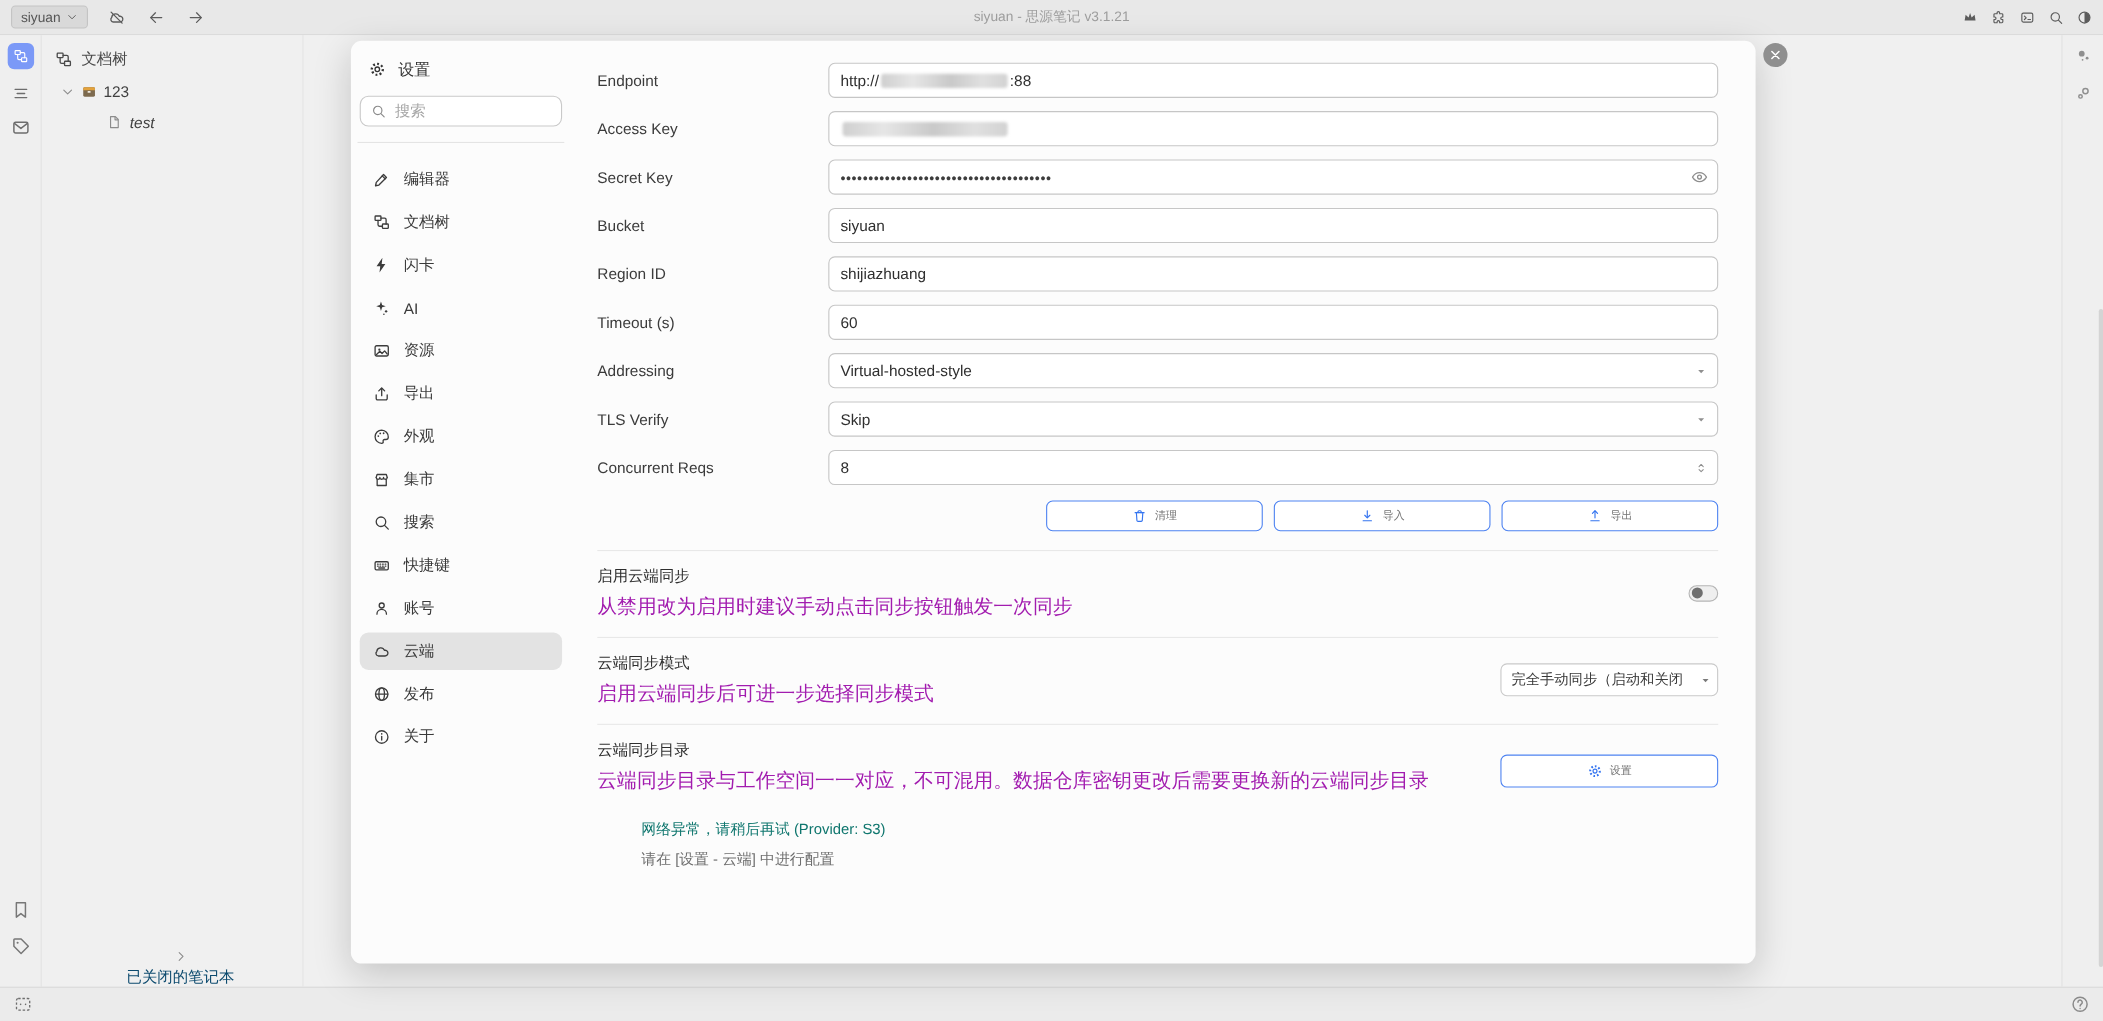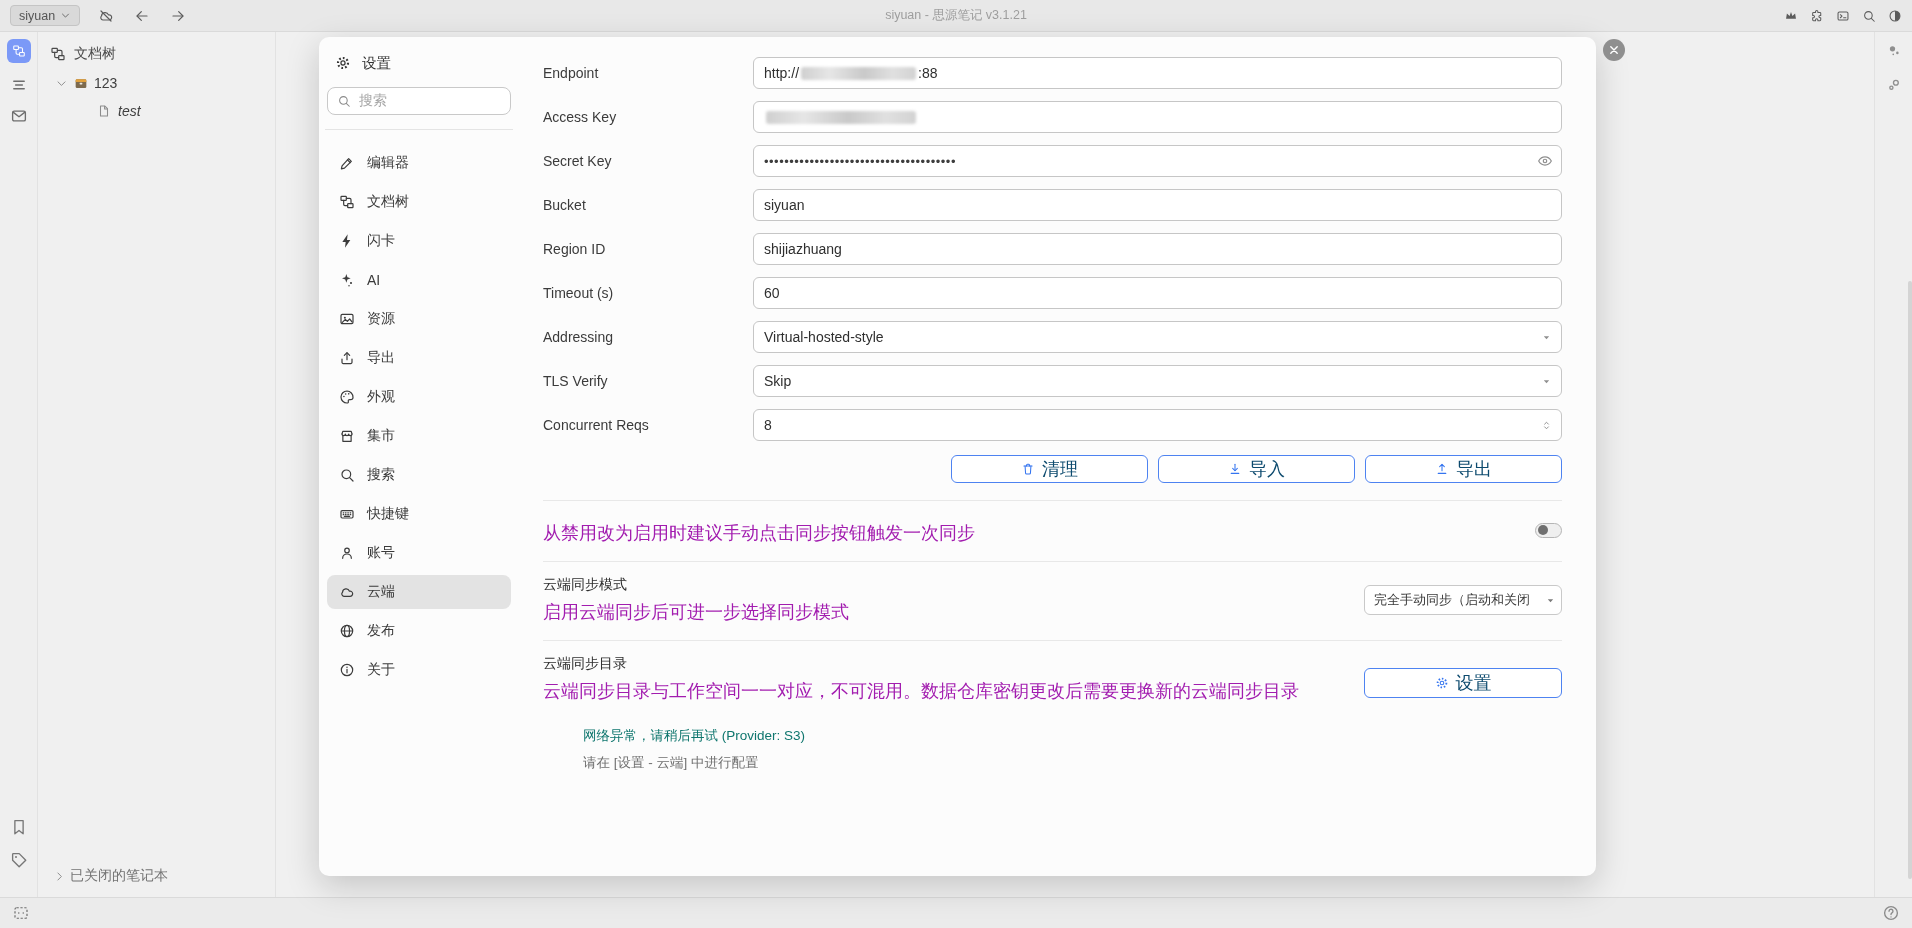--- a/index.html
+++ b/index.html
@@ -31,21 +31,21 @@
   
   .filetree{position:absolute;left:38px;top:32px;bottom:31px;width:238px;background:#f0f0f0;
     border-right:1px solid #e2e2e2;font-size:14px;color:#444;}
   .ft-header{display:flex;align-items:center;gap:8px;height:30px;padding:0 12px;margin-top:7px;
     font-weight:500;color:#4a4a4a;}
   .ft-row{display:flex;align-items:center;gap:5px;height:28px;}
   .ft-row.nb{padding-left:17px;}
   .ft-row.doc{padding-left:59px;gap:7px;font-style:italic;}
   .ft-label{color:#404040;}
   .ft-closed{position:absolute;left:0;right:0;bottom:8px;display:flex;align-items:center;gap:4px;
-    padding-left:15px;color:#737373;height:26px;}
+    padding-left:15px;color:#0c4a6e;height:26px;flex-direction:column;}
   .muted{color:#8c8c8c;display:flex;align-items:center;}
 
   
   .statusbar{position:absolute;left:0;bottom:0;width:1912px;height:31px;background:#ebebeb;
     border-top:1px solid #dadada;display:flex;align-items:center;padding:0 12px;color:#8a8a8a;}
   .statusbar .right{margin-left:auto;display:flex;align-items:center;}
 
   
   .dialog{position:absolute;left:319px;top:37px;width:1277px;height:839px;background:#fcfcfc;
     border-radius:10px;box-shadow:0 10px 34px rgba(0,0,0,.18);display:flex;}
@@ -73,21 +73,21 @@
     display:flex;align-items:center;padding:0 10px;font-size:14px;color:#2f2f2f;overflow:hidden;}
   .input .tail{position:absolute;right:8px;top:0;bottom:0;display:flex;align-items:center;color:#8f8f8f;}
   .redacted{display:inline-block;height:13px;border-radius:3px;margin:0 2px;
     background:linear-gradient(90deg,#cfcfcf,#e6e6e6 25%,#c9c9c9 55%,#e0e0e0 80%,#d2d2d2);filter:blur(1.6px);}
   .red-ep{width:115px;}
   .red-ak{width:150px;}
   .dots{letter-spacing:.5px;font-size:13px;color:#3d3d3d;}
 
   .btn-row{display:flex;justify-content:flex-end;gap:10px;margin-top:14px;}
   .blue-btn{width:197px;height:28px;border:1px solid #4e83f1;border-radius:6px;background:#fff;
-    color:#0c4a6e;font-size:18px;display:flex;align-items:center;justify-content:center;gap:7px;cursor:pointer;}
+    color:#737373;font-size:10px;display:flex;align-items:center;justify-content:center;gap:7px;cursor:pointer;}
   .blue-btn .i{color:#3575f0;}
 
   .opts{margin-top:17px;}
   .opt-row{border-top:1px solid #e8e8e8;padding:14px 0 16px;display:flex;align-items:center;}
   .opt-row.start{align-items:flex-start;}
   .opt-left{flex:1;min-width:0;}
   .opt-title{font-size:14px;color:#2e2e2e;}
   .opt-desc{font-size:18px;color:#a21caf;margin-top:6px;}
   .opt-ctl{flex:none;margin-left:20px;display:flex;align-items:center;}
   .toggle{width:27px;height:15px;border-radius:8px;border:1px solid #b5b5b5;background:#efefef;
@@ -575,20 +575,21 @@
                 <path d="M8 8l4-4 4 4" fill="none" stroke="currentColor" stroke-width="1.8" stroke-linecap="round" stroke-linejoin="round"></path>
                 <path d="M5.5 19.5h13" fill="none" stroke="currentColor" stroke-width="1.8" stroke-linecap="round" stroke-linejoin="round"></path>
               </svg>
             </span>
             <span>导出</span>
           </button>
         </div>
       <div class="opts" id="opt-rows">
           <div class="opt-row">
             <div class="opt-left">
+              <div class="opt-title">启用云端同步</div>
               <div class="opt-desc">从禁用改为启用时建议手动点击同步按钮触发一次同步</div>
             </div>
             <div class="opt-ctl">
               <div class="toggle">
                 <div class="knob"></div>
               </div>
             </div>
           </div>
           <div class="opt-row">
             <div class="opt-left">

